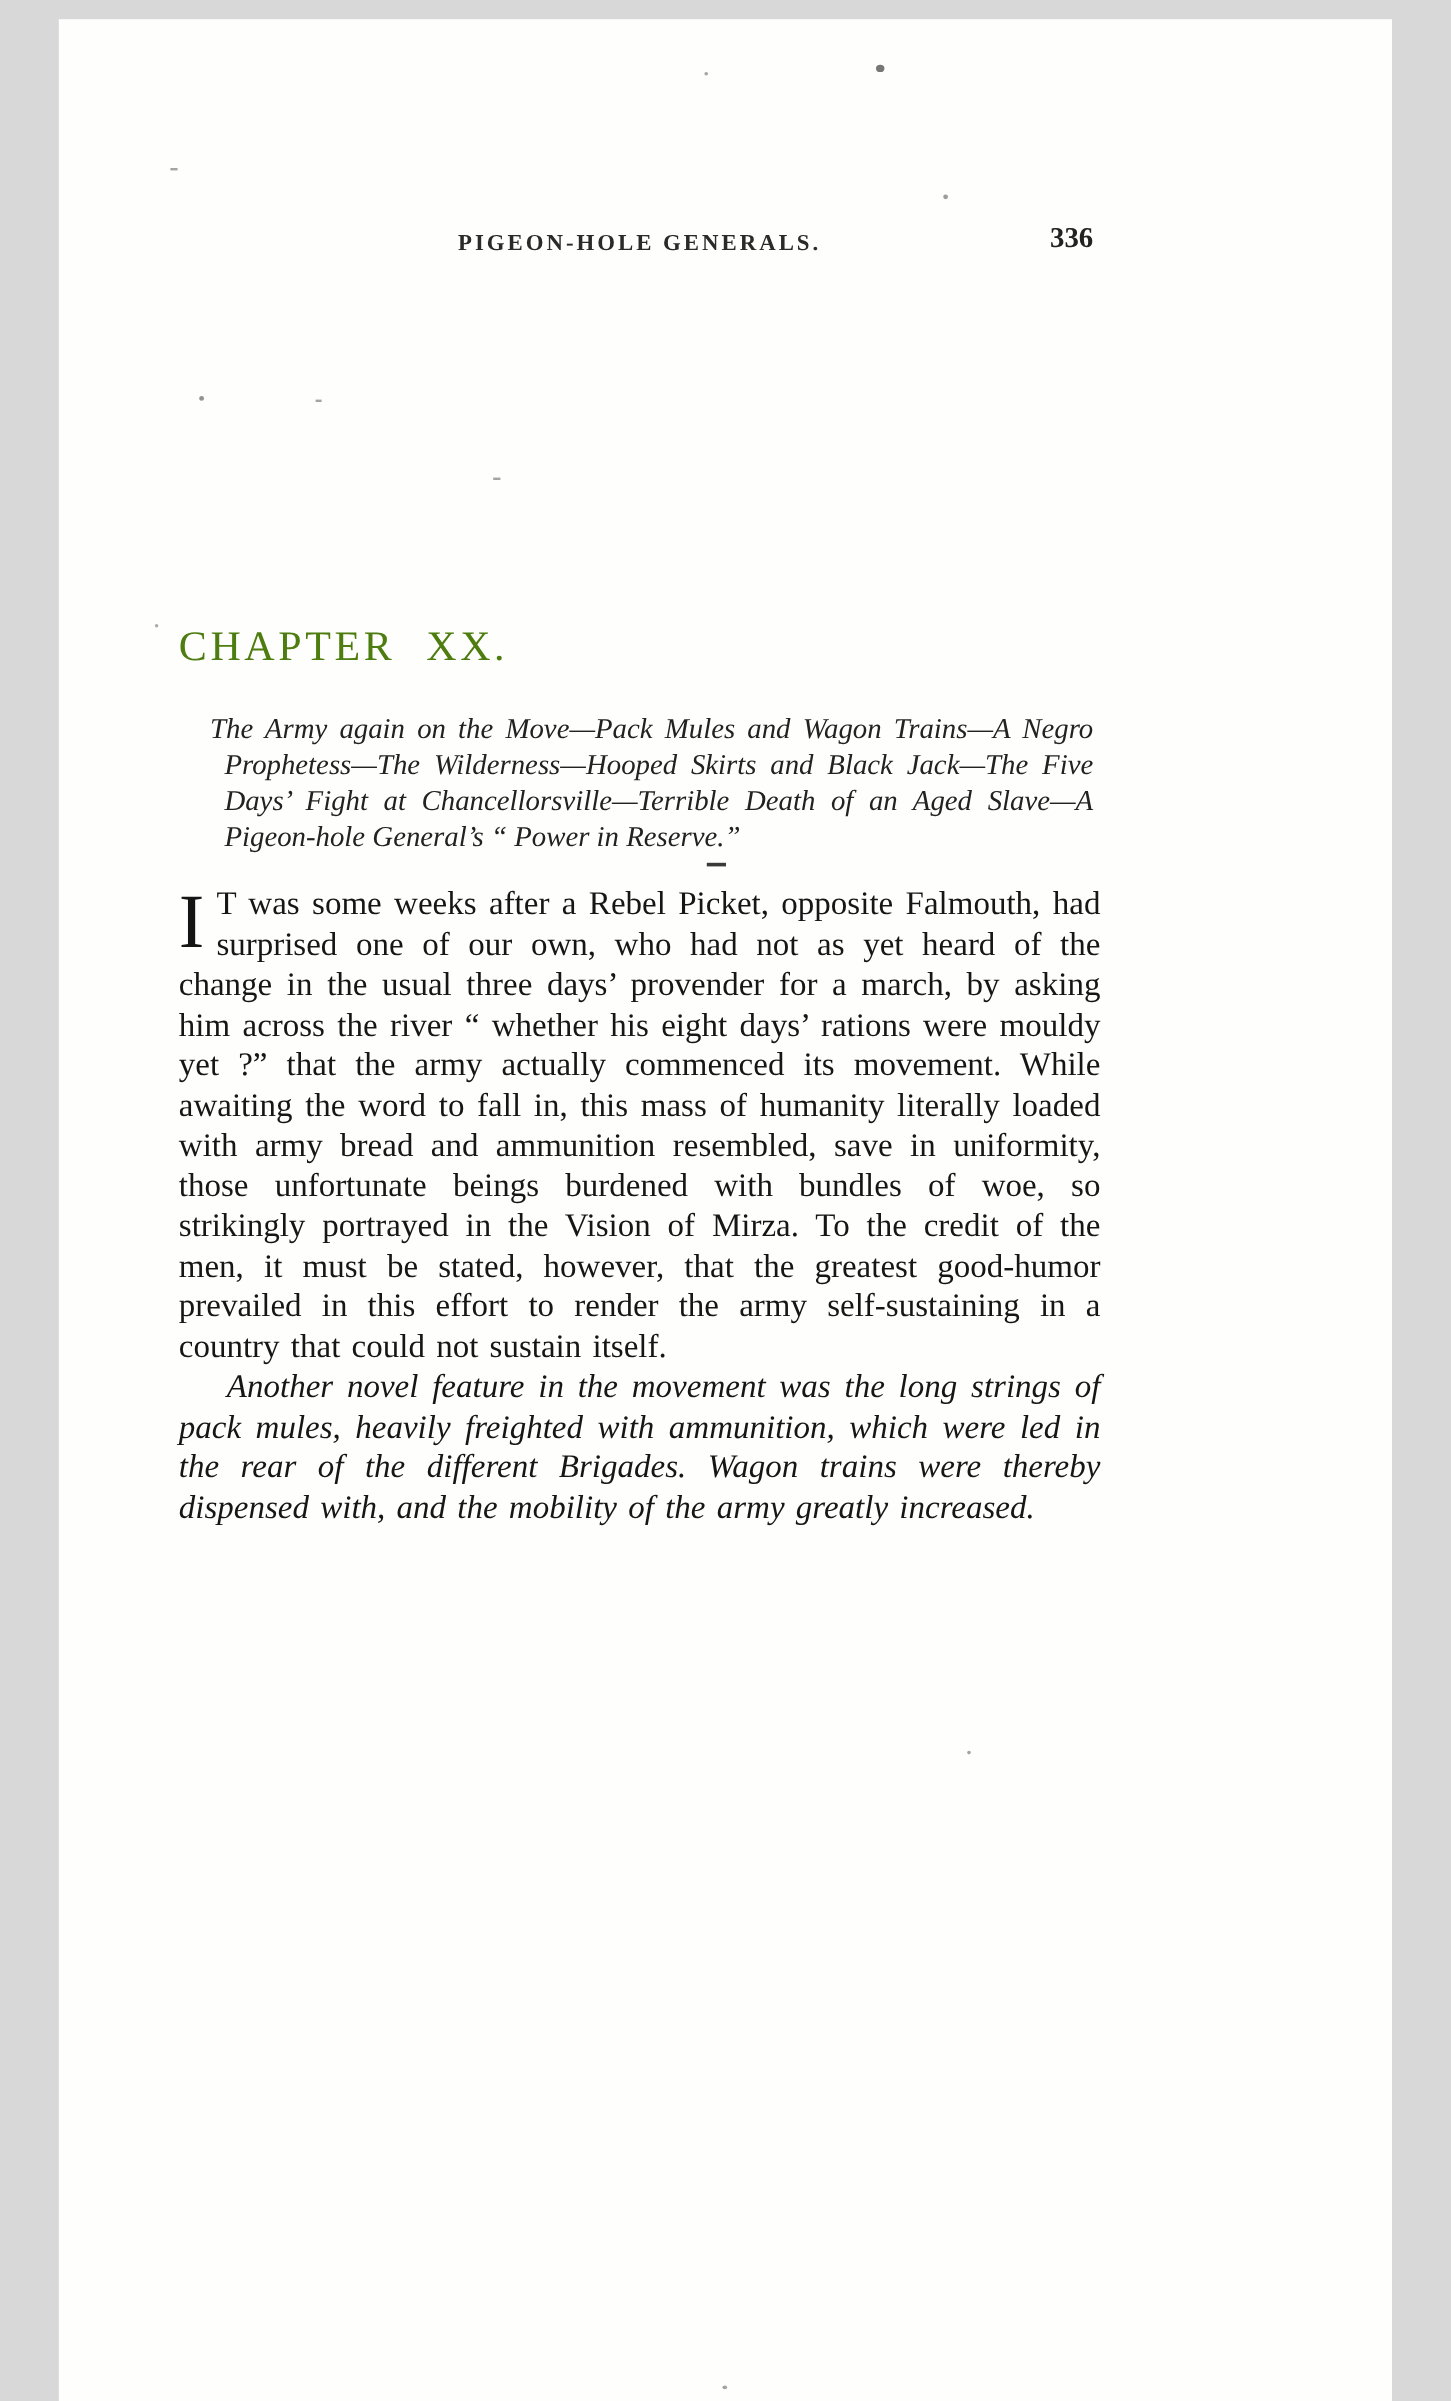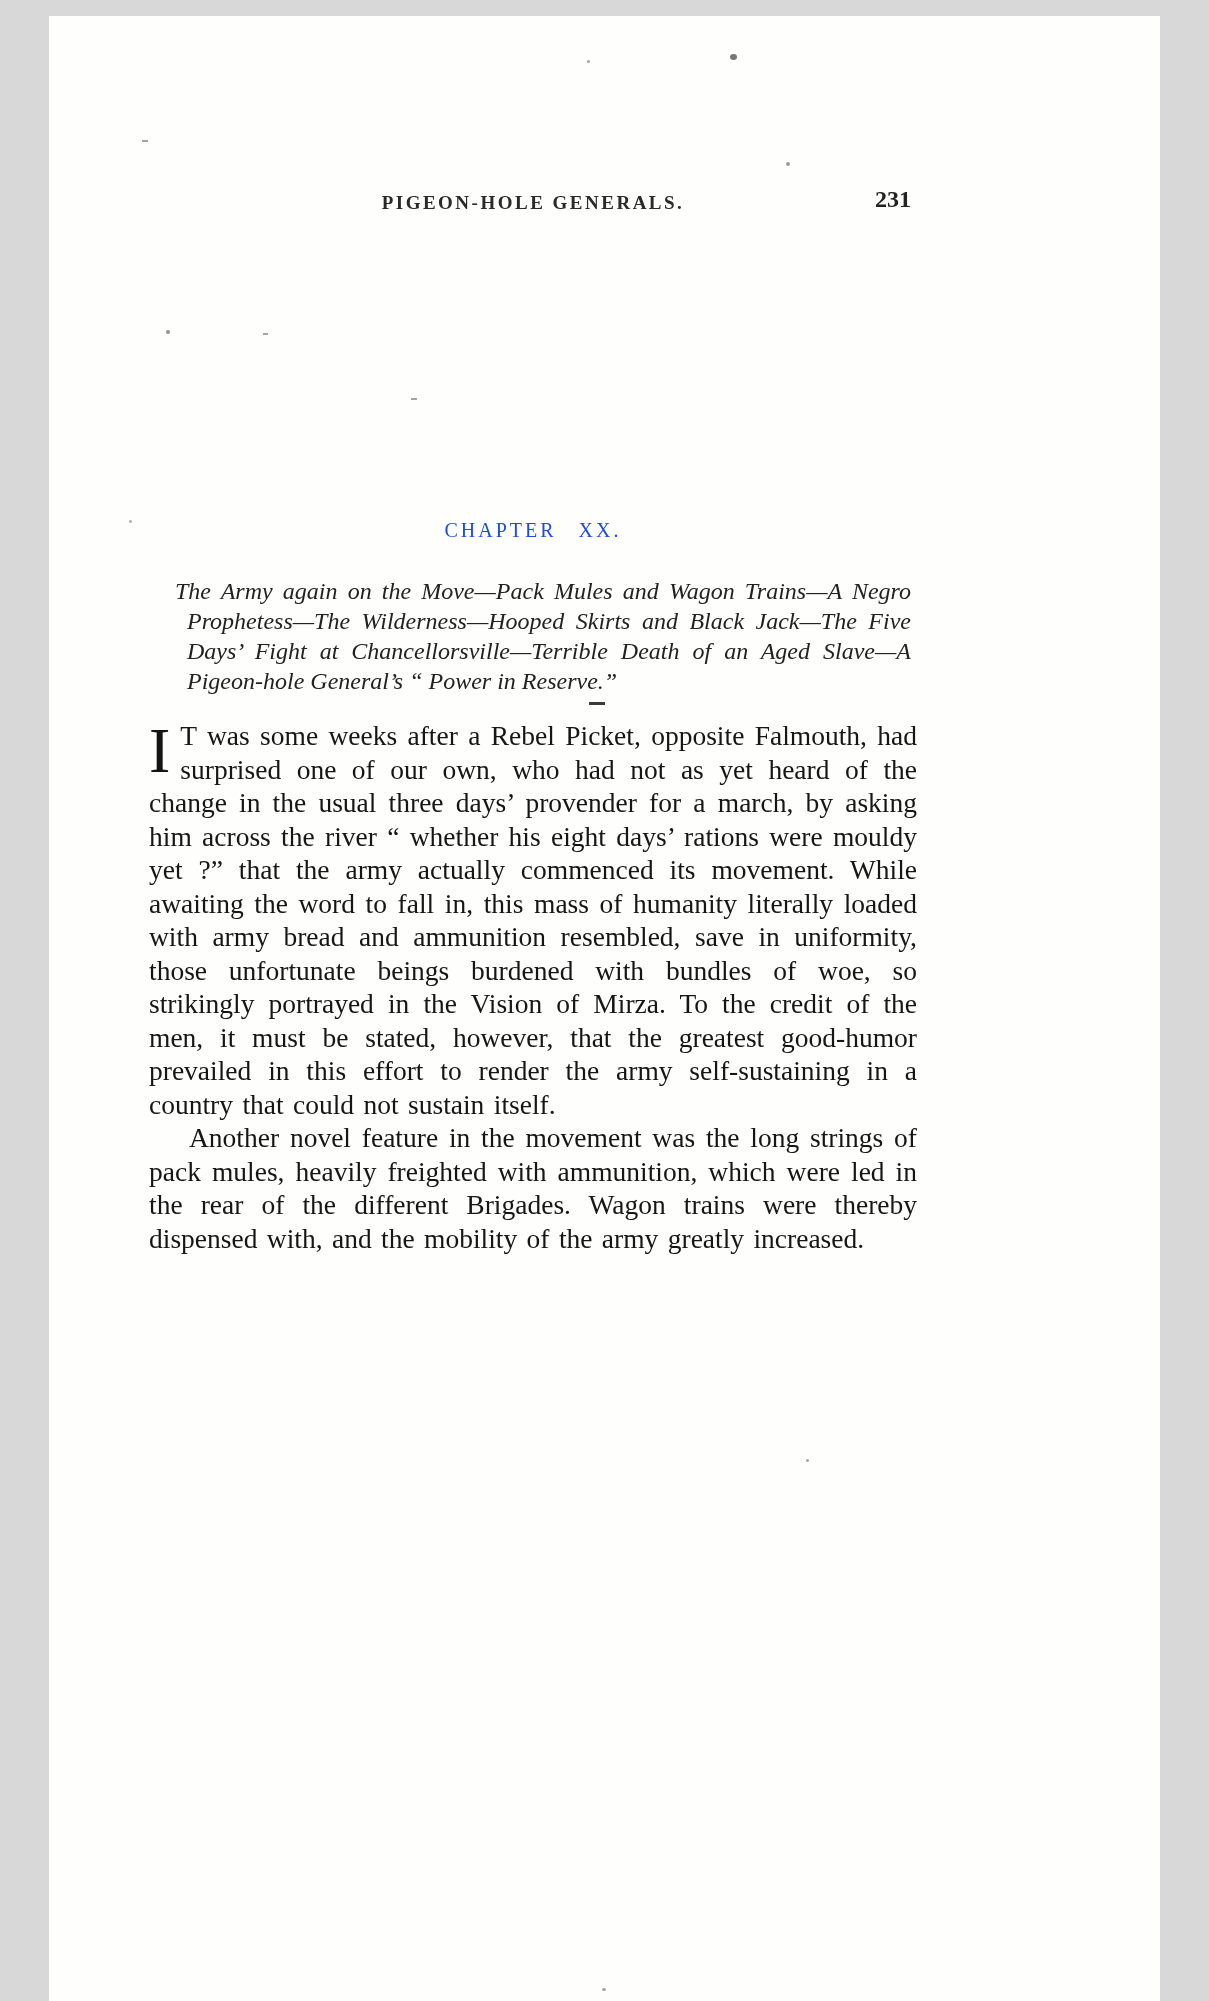--- a/index.html
+++ b/index.html
@@ -44,26 +44,25 @@
     position: absolute;
     right: 6px;
     top: -6px;
     font-size: 24px;
     font-weight: bold;
     color: #222;
   }
   
   .chapter-heading {
     margin: 295px 0 0 0;
-    text-align: center;
-    font-size: 20px;
+    font-size: 35px;
     font-weight: normal;
     letter-spacing: 3px;
     word-spacing: 14px;
-    color: #1d4ed8;
+    color: #4d7c0f;
   }
   
   .chapter-summary {
     margin: 34px 6px 0 14px;
     padding-left: 24px;
     text-indent: -12px;
     font-style: italic;
     font-size: 24px;
     line-height: 30px;
     text-align: justify;
@@ -82,20 +81,21 @@
     line-height: 33.5px;
     text-align: justify;
     word-spacing: 2.5px;
     color: #161616;
   }
   .body-paragraph.first {
     margin-top: 14px;
   }
   .body-paragraph.indented {
     text-indent: 40px;
+    font-style: italic;
   }
   .dropcap {
     float: left;
     font-size: 64px;
     line-height: 55px;
     padding: 4px 10px 0 0;
     color: #141414;
   }
   
   .speck {
@@ -118,21 +118,21 @@
   <div class="speck" style="left:214px; top:317px; width:5px; height:2px; border-radius:0; opacity:.5;"></div>
   <div class="speck" style="left:362px; top:382px; width:6px; height:2px; border-radius:0; opacity:.5;"></div>
   <div class="speck" style="left:80px; top:504px; width:3px; height:3px; opacity:.45;"></div>
   <div class="speck" style="left:757px; top:1443px; width:3px; height:3px; opacity:.5;"></div>
   <div class="speck" style="left:553px; top:1972px; width:4px; height:3px; opacity:.5;"></div>
 
   <div class="content">
 
     <div class="running-header">
       <span class="running-title">PIGEON-HOLE GENERALS.</span>
-      <span class="page-number">231</span>
+      <span class="page-number">336</span>
     </div>
 
     <h2 class="chapter-heading">CHAPTER XX.</h2>
 
     <p class="chapter-summary">The Army again on the Move—Pack Mules and Wagon Trains—A Negro Prophetess—The Wilderness—Hooped Skirts and Black Jack—The Five Days’ Fight at Chancellorsville—Terrible Death of an Aged Slave—A Pigeon-hole General’s “ Power in Reserve.”</p>
 
     <div class="summary-separator"></div>
 
     <p class="body-paragraph first">
       <span class="dropcap">I</span><span>T was some weeks after a Rebel Picket, opposite Falmouth, had surprised one of our own, who had not as yet heard of the change in the usual three days’ provender for a march, by asking him across the river “ whether his eight days’ rations were mouldy yet ?” that the army actually commenced its movement.  While awaiting the word to fall in, this mass of humanity literally loaded with army bread and ammunition resembled, save in uniformity, those unfortunate beings burdened with bundles of woe, so strikingly portrayed in the Vision of Mirza.  To the credit of the men, it must be stated, however, that the greatest good-humor prevailed in this effort to render the army self-sustaining in a country that could not sustain itself.</span>

